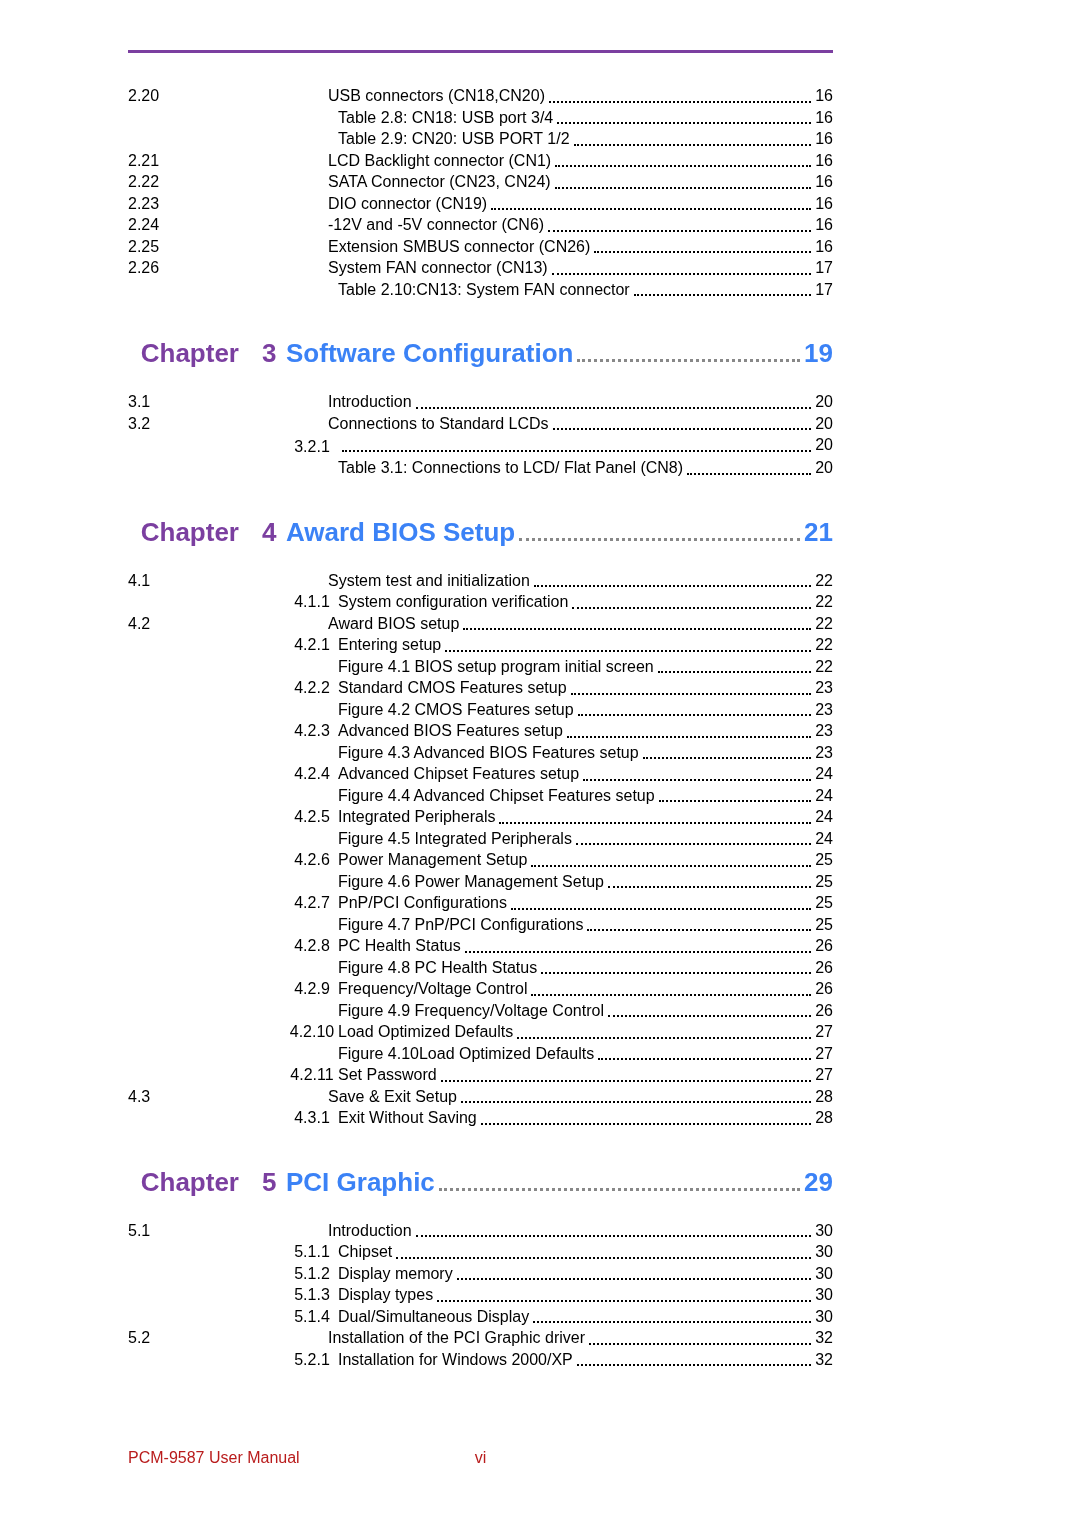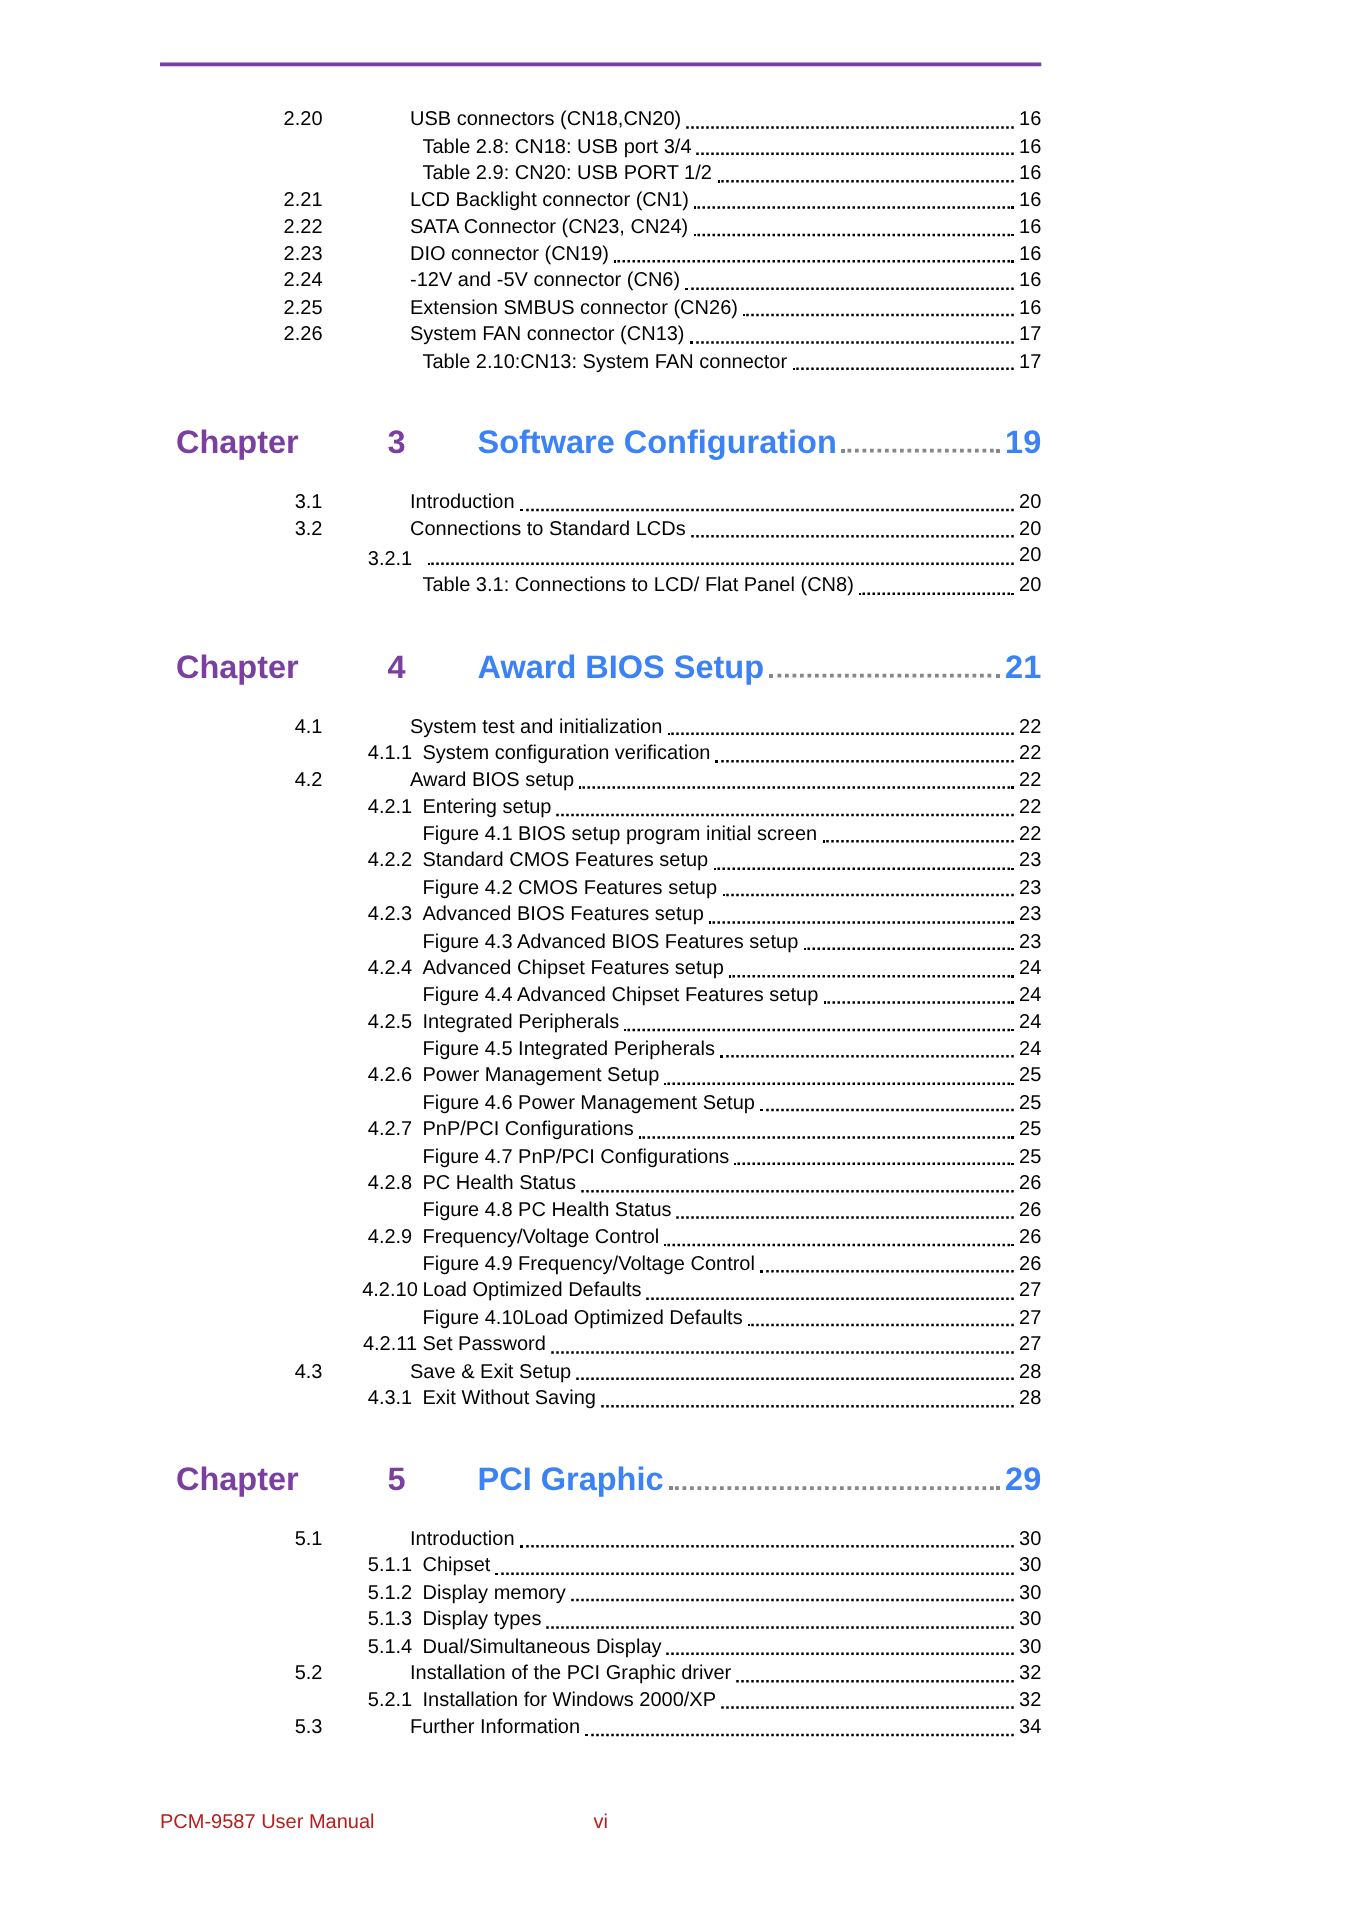--- a/index.html
+++ b/index.html
@@ -26,21 +26,20 @@
   }
   .row {
     display: flex;
     align-items: baseline;
     font-size: 16px;
     line-height: 21.5px;
     color: #000;
   }
   .num-col {
     width: 158px;
-    text-align: right;
     padding-right: 28px;
     flex-shrink: 0;
   }
   .subnum-col {
     width: 52px;
     flex-shrink: 0;
     text-align: center;
   }
   .indent-sub  { padding-left: 52px; }
   .tail {
@@ -56,21 +55,20 @@
     margin: 0 4px 4px 4px;
     min-width: 8px;
     height: 0.9em;
   }
   .pg { white-space: nowrap; }
   .chapter-row {
     margin-top: 38px;
     margin-bottom: 22px;
     display: flex;
     align-items: baseline;
-    gap: 48px;
   }
   .chapter-word {
     width: 158px;
     text-align: right;
     padding-right: 47px;
     font-size: 26px;
     font-weight: bold;
     color: #7b3fa0;
   }
   .chapter-num {
@@ -551,27 +549,18 @@
     </div>
     <div class="row">
       <div class="num-col"></div>
       <div class="subnum-col">5.2.1</div>
       <div class="tail">
         <span class="label">Installation for Windows 2000/XP</span>
         <span class="dots"></span>
         <span class="pg"> 32</span>
       </div>
     </div>
-    <div class="row">
-      <div class="num-col">5.3</div>
-      <div style="width: 42px; flex-shrink: 0;"></div>
-      <div class="tail">
-        <span class="label">Further Information </span>
-        <span class="dots"></span>
-        <span class="pg"> 34</span>
-      </div>
-    </div>
   </div>
 
 <div class="footer">
   <span class="footer-left">PCM-9587 User Manual</span>
   <span class="footer-center">vi</span>
 </div>
 
 </body></html>

